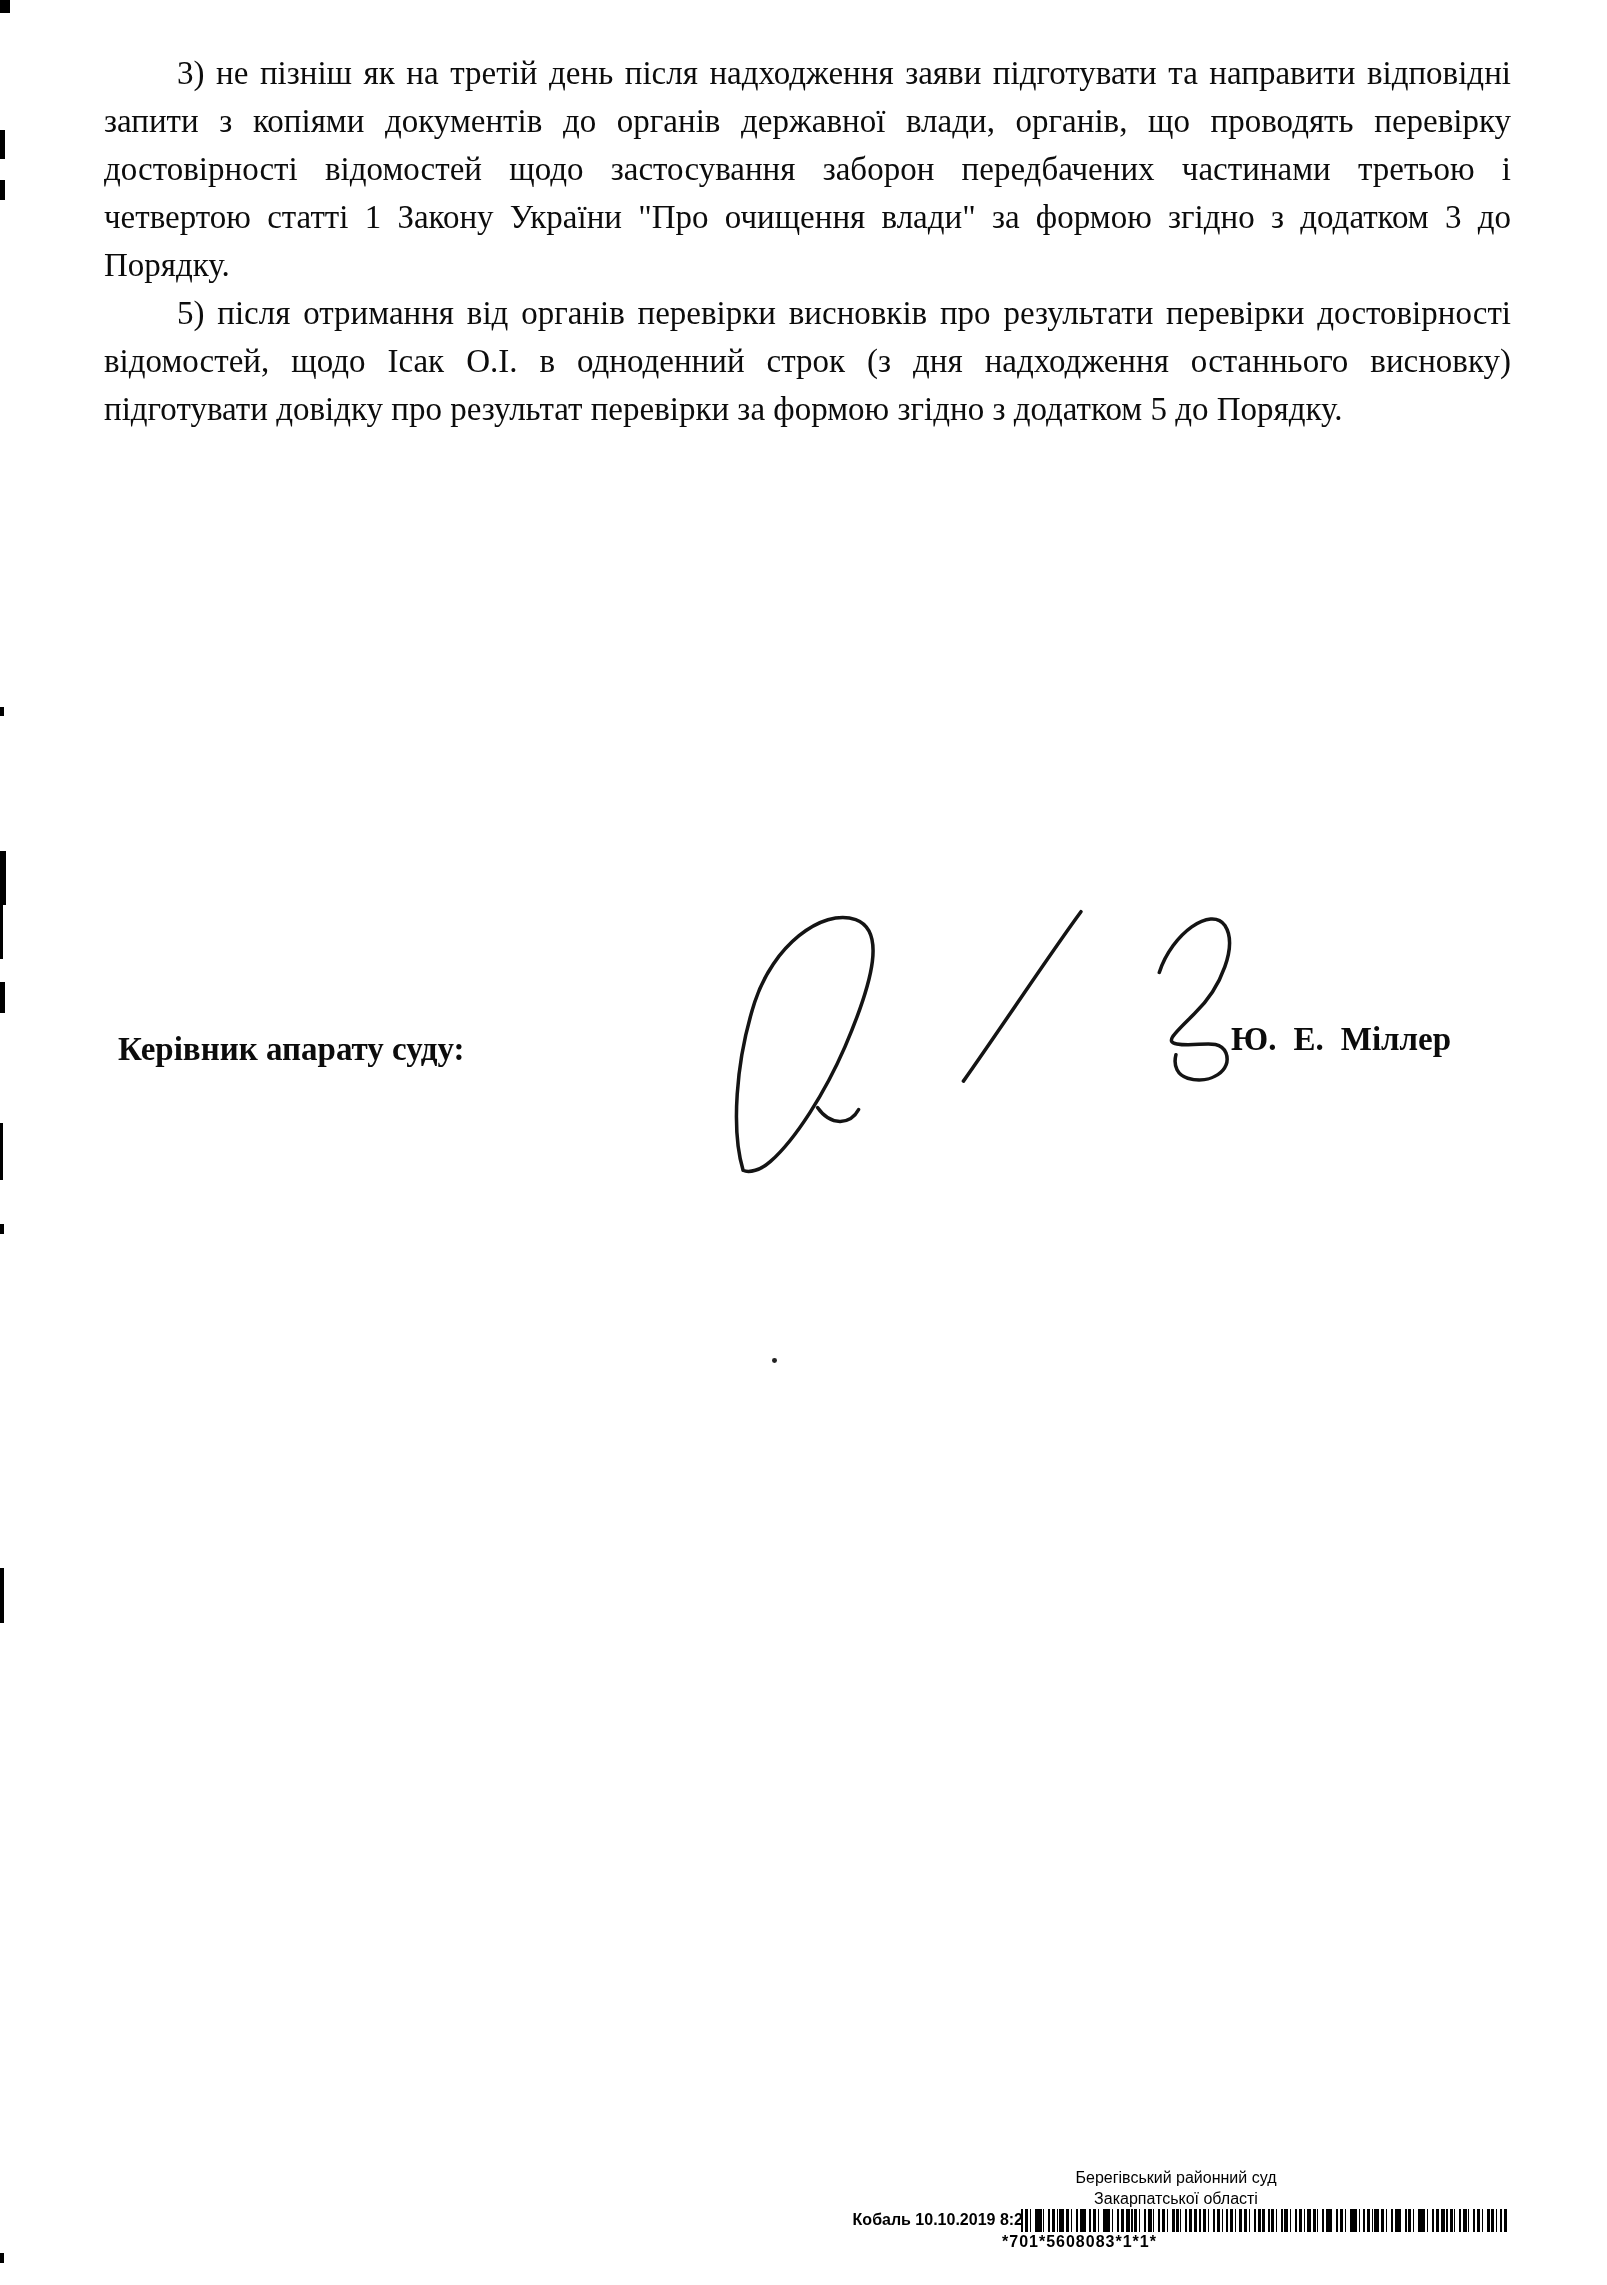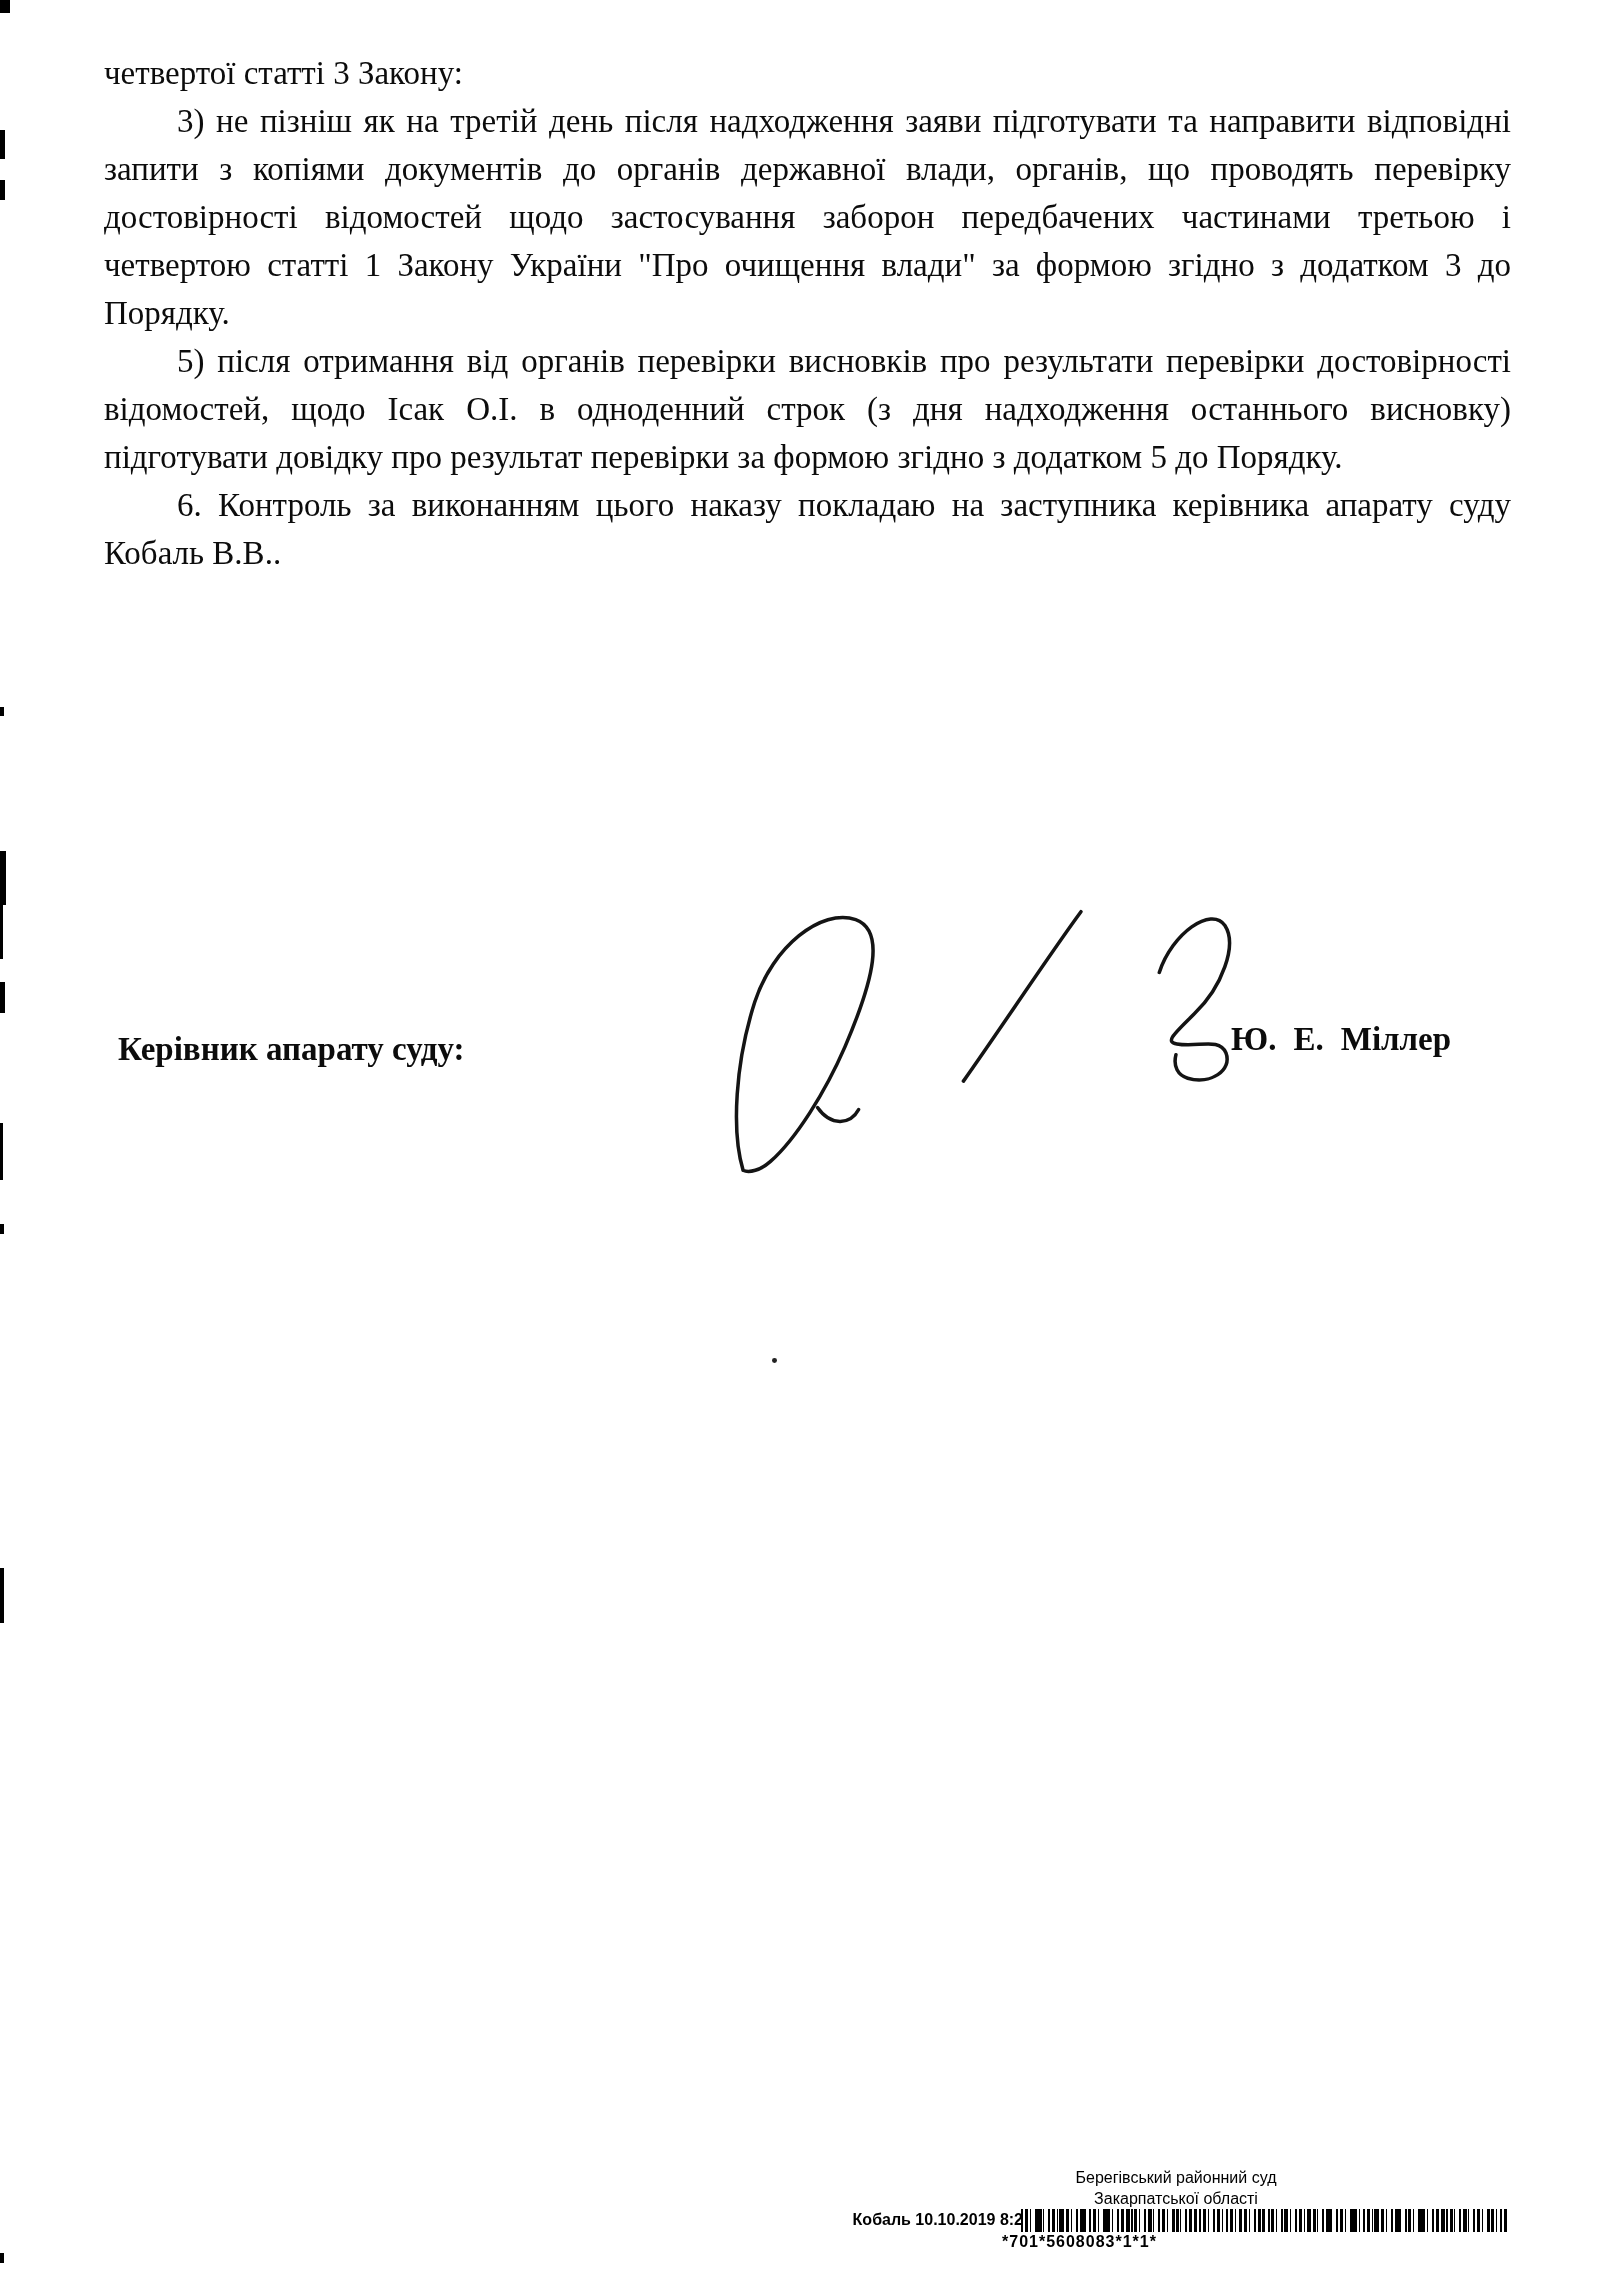--- a/index.html
+++ b/index.html
@@ -115,24 +115,22 @@
     <div class="art" style="left:0; top:905px;  width:2.9px; height:54px;"></div>
     <div class="art" style="left:0; top:982px; width:4.9px; height:31px;"></div>
     <div class="art" style="left:0; top:1123px; width:2.9px; height:57px;"></div>
     <div class="art" style="left:0; top:1224px; width:3.9px; height:9.8px;"></div>
     <div class="art" style="left:0; top:1568px; width:3.9px; height:55px;"></div>
     <div class="art" style="left:0; top:2253px; width:3.9px; height:9.8px;"></div>
     <div class="dot"></div>
   </div>
 
   <div class="body-text">
-    <p>четвертої статті 3 Закону:</p>
     <p class="indent">3)  не пізніш як на третій день після надходження заяви підготувати та направити відповідні запити з копіями документів до органів державної влади, органів, що проводять перевірку достовірності відомостей щодо застосування заборон передбачених частинами третьою і четвертою статті 1 Закону України "Про очищення влади" за формою згідно з додатком 3 до Порядку.</p>
     <p class="indent">5) після отримання від органів перевірки висновків про результати перевірки достовірності відомостей, щодо Ісак О.І. в одноденний строк (з дня надходження останнього висновку) підготувати довідку про результат перевірки за формою згідно з додатком 5 до Порядку.</p>
-    <p class="indent">6. Контроль за виконанням цього наказу покладаю на заступника керівника апарату суду Кобаль В.В..</p>
   </div>
 
   <div class="sig-label">Керівник апарату суду:</div>
 
   <svg class="signature-svg" width="514" height="284" viewBox="0 0 524 290">
     <g fill="none" stroke="#141414" stroke-width="3.6" stroke-linecap="round" stroke-linejoin="round">
       <path d="M 16,278 C 4,238 8,168 28,106 C 46,50 96,10 131,22 C 161,33 150,82 120,152 C 100,198 70,246 44,269 C 34,278 22,281 16,278"></path>
       <path d="M 92,214 C 106,234 126,231 134,216"></path>
       <path d="M 361,14 C 330,56 284,126 241,187"></path>
       <path d="M 441,76 C 454,36 494,8 508,28 C 521,48 505,91 477,118 C 457,138 446,147 459,149 C 480,153 502,142 509,158 C 516,176 493,191 470,184 C 460,181 455,172 458,160"></path>

